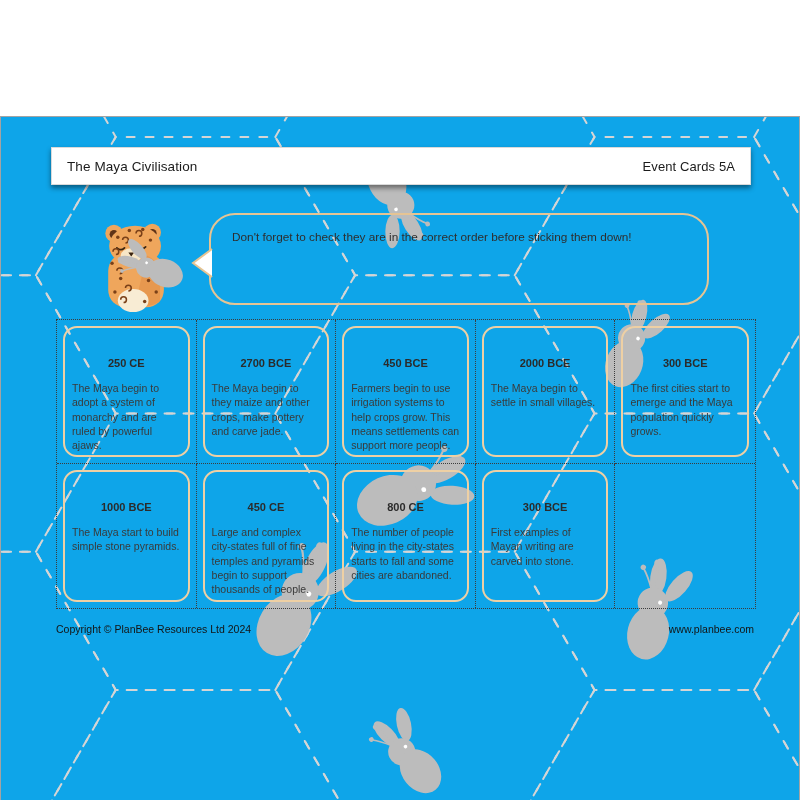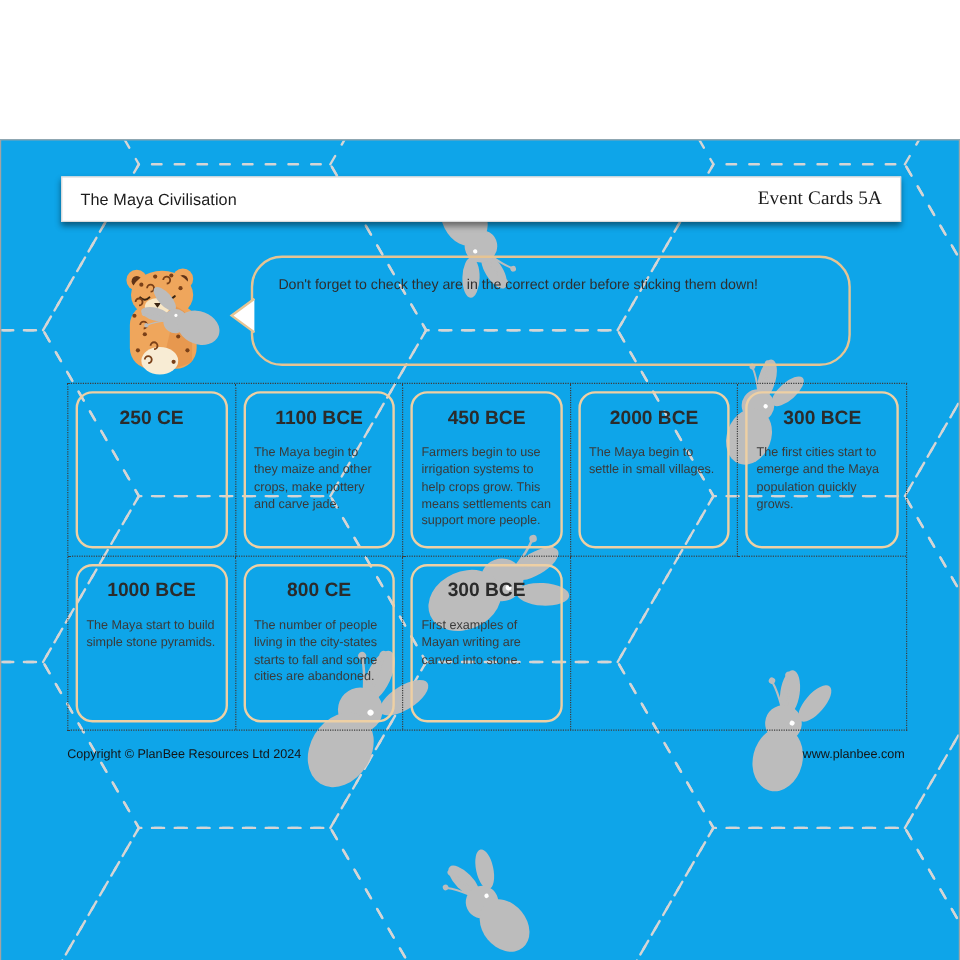--- a/index.html
+++ b/index.html
@@ -13,21 +13,21 @@
 
   .layer { position:absolute; left:0; top:0; width:100%; height:100%; }
 
   
   .header { position:absolute; left:50px; top:30px; width:700px; height:38px;
             background:#fff; border:1px solid #dadada;
             box-shadow:0 3px 5px rgba(0,0,0,.45);
             display:flex; align-items:center; justify-content:space-between;
             padding:0 15px; z-index:4; }
   .header .h-title { font-size:13.5px; color:#1b1b1b; letter-spacing:.1px; }
-  .header .h-badge { font-size:16px; color:#1b1b1b; letter-spacing:.1px;font-family:Liberation Serif, serif; }
+  .header .h-badge { font-size:13px; color:#1b1b1b; letter-spacing:.1px; }
 
   
   .mascot { position:absolute; left:88px; top:103px; width:96px; height:94px; z-index:4; }
   .bubble { position:absolute; left:208px; top:96px; width:500px; height:92px;
             border:2px solid #e6c493; border-radius:26px;
             padding:13px 16px 10px 21px; z-index:3; }
   .bubble p { font-size:11.8px; line-height:1.58; color:#2e2e2e; position:relative; z-index:6; }
   .bubble p + p { margin-top:5px; }
   .bubble .tail { position:absolute; left:-20px; top:33px; z-index:3; }
 
@@ -35,22 +35,22 @@
   .grid { position:absolute; left:55px; top:202px; width:700px; height:290px;
           display:grid; grid-template-columns:repeat(5,1fr);
           grid-template-rows:repeat(2,1fr);
           border:1px dotted #3c3c3c; z-index:3; }
   .cell { border-right:1px dotted #3c3c3c; border-bottom:1px dotted #3c3c3c;
           position:relative; }
   .cell:nth-child(5n) { border-right:none; }
   .cell:nth-child(n+6) { border-bottom:none; }
   .card { position:absolute; left:6px; right:6px; top:6px; bottom:6px;
           border:2px solid #eed0a4; border-radius:14px; padding:9px 7px 6px; }
-  .card .date { text-align:center; font-weight:bold; font-size:16px;
-                color:#2b2b2b; margin:3px 0 12px; position:relative; z-index:6; }
+  .card .date { text-align:center; font-weight:bold; font-size:11px;
+                color:#2b2b2b; margin:20px 0 12px; position:relative; z-index:6; }
   .card .txt  { font-size:10.5px; line-height:14.3px; color:#3a3a3a;
                 position:relative; z-index:6; }
 
   
   .footer { position:absolute; left:55px; right:45px; top:506px;
             display:flex; justify-content:space-between; z-index:4; }
   .footer span { font-size:10.5px; color:#141414;text-align:center; }
 
   
   .hexes { z-index:1; }
@@ -171,25 +171,26 @@
       <svg class="tail" width="22" height="30" viewBox="0 0 22 30">
         <path d="M21,1 L2,15 L21,29" fill="#ffffff" stroke="#e6c493" stroke-width="2"></path>
       </svg>
       <p>Don't forget to check they are in the correct order before sticking them down!</p>
     </div>
 
     <div class="grid">
       <div class="cell">
         <div class="card">
           <div class="date">250 CE</div>
-        </div>
-      </div>
-      <div class="cell">
-        <div class="card">
-          <div class="date">1100 BCE</div>
+          <div class="txt">The Maya begin to adopt a system of monarchy and are ruled by powerful ajaws.</div>
+        </div>
+      </div>
+      <div class="cell">
+        <div class="card">
+          <div class="date">2700 BCE</div>
           <div class="txt">The Maya begin to they maize and other crops, make pottery and carve jade.</div>
         </div>
       </div>
       <div class="cell">
         <div class="card">
           <div class="date">450 BCE</div>
           <div class="txt">Farmers begin to use irrigation systems to help crops grow. This means settlements can support more people.</div>
         </div>
       </div>
       <div class="cell">
@@ -201,20 +202,26 @@
       <div class="cell">
         <div class="card">
           <div class="date">300 BCE</div>
           <div class="txt">The first cities start to emerge and the Maya population quickly grows.</div>
         </div>
       </div>
       <div class="cell">
         <div class="card">
           <div class="date">1000 BCE</div>
           <div class="txt">The Maya start to build simple stone pyramids.</div>
+        </div>
+      </div>
+      <div class="cell">
+        <div class="card">
+          <div class="date">450 CE</div>
+          <div class="txt">Large and complex city-states full of fine temples and pyramids begin to support thousands of people.</div>
         </div>
       </div>
       <div class="cell">
         <div class="card">
           <div class="date">800 CE</div>
           <div class="txt">The number of people living in the city-states starts to fall and some cities are abandoned.</div>
         </div>
       </div>
       <div class="cell">
         <div class="card">

